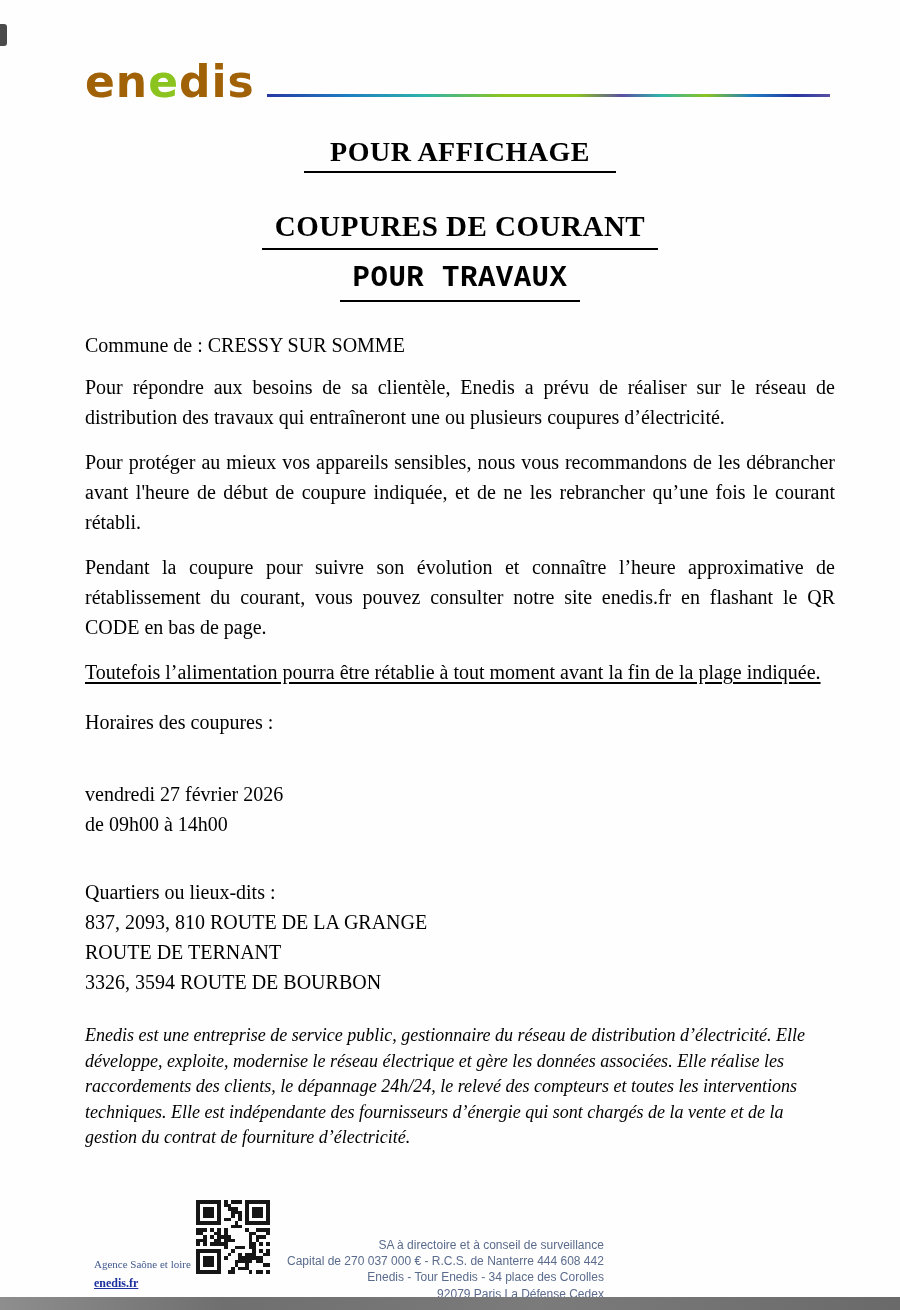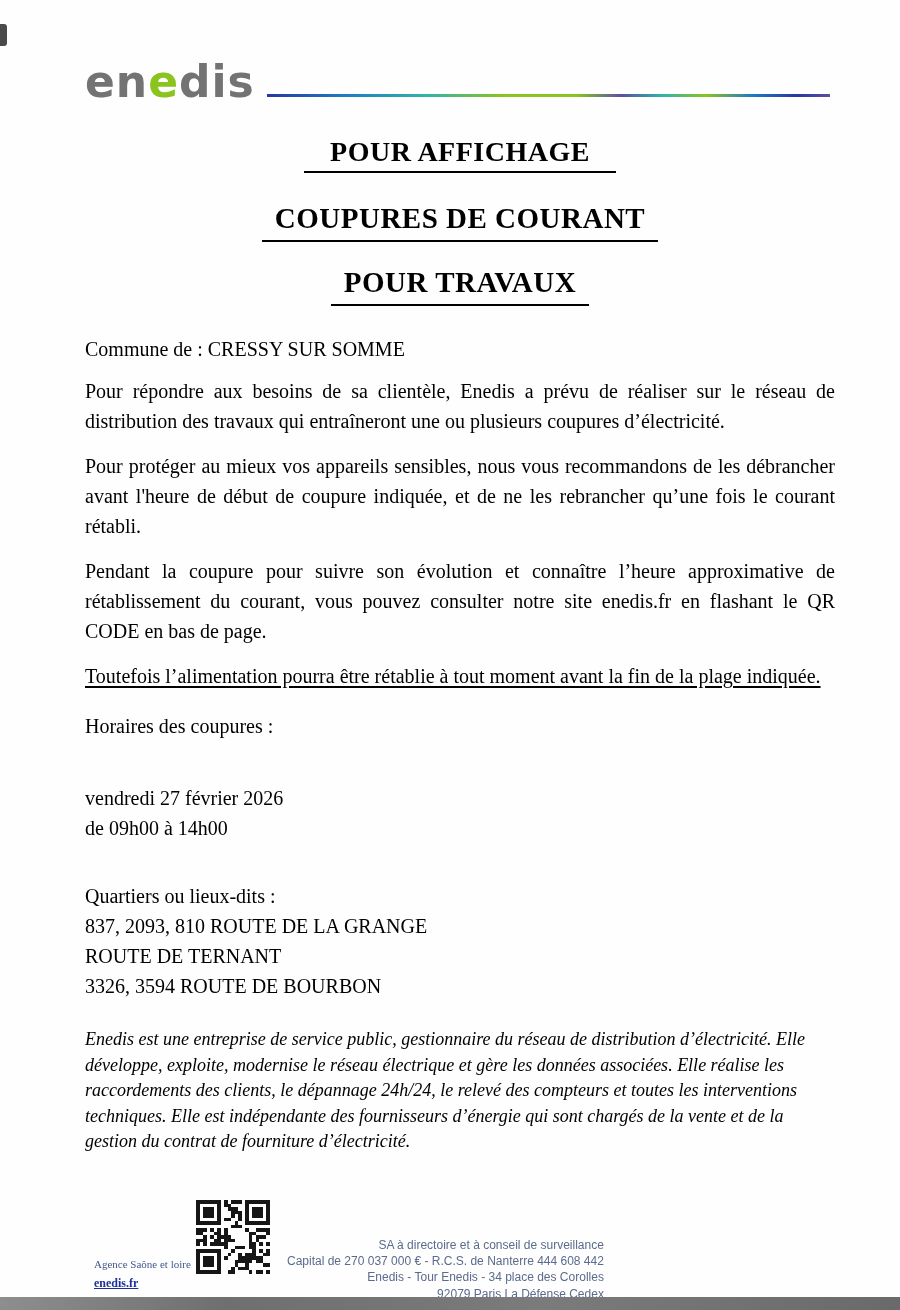--- a/index.html
+++ b/index.html
@@ -6,34 +6,34 @@
   html,body { background:#ffffff; }
   body {
     width:900px; height:1310px; position:relative; overflow:hidden;
     font-family:"Liberation Serif", serif; color:#000;
   }
   .page { position:absolute; inset:0; background:#fefefe; padding:60px 65px 0 85px; }
 
   
   .logo-row { display:flex; align-items:flex-end; }
   .logo { font-family:"DejaVu Sans", sans-serif; font-weight:bold; font-size:44px; line-height:1; letter-spacing:1px; }
-  .logo-blue { color:#737373; }
+  .logo-blue { color:#a16207; }
   .logo-green { color:#8bc41f; }
   .brand-line {
     flex:1; height:3px; margin:0 5px 7px 12px;
     background:linear-gradient(90deg,
       #2737a3 0%, #1d7dc2 14%, #2fb3a9 28%, #8bc41f 42%, #8bc41f 55%,
       #5a4fa2 63%, #2fb3a9 70%, #8bc41f 78%, #1d7dc2 86%, #2737a3 94%, #5a4fa2 100%);
   }
 
   
   .affichage { margin-top:32px; text-align:center; }
   .affichage span { display:inline-block; font-size:28px; font-weight:bold; letter-spacing:.5px; padding:0 26px 3px; border-bottom:2px solid #000; }
-  .title { margin-top:26px; text-align:center; }
-  .title.second { margin-top:21px; }
+  .title { margin-top:34px; text-align:center; }
+  .title.second { margin-top:9px;font-family:Liberation Mono, monospace; }
   .title span { display:inline-block; font-size:29px; font-weight:bold; letter-spacing:.5px; padding:0 13px 5px; border-bottom:2px solid #000; }
 
   
   .content { margin-top:28px; font-size:20px; line-height:1.5; }
   .commune { margin-bottom:12px; }
   .para { text-align:justify; margin-bottom:15px; }
   .underlined { text-decoration:underline; text-underline-offset:3px; margin-bottom:16px; }
   .label-horaires { margin:20px 0 42px; }
   .schedule { margin-bottom:38px; }
   .quartiers { margin-bottom:18px; }

